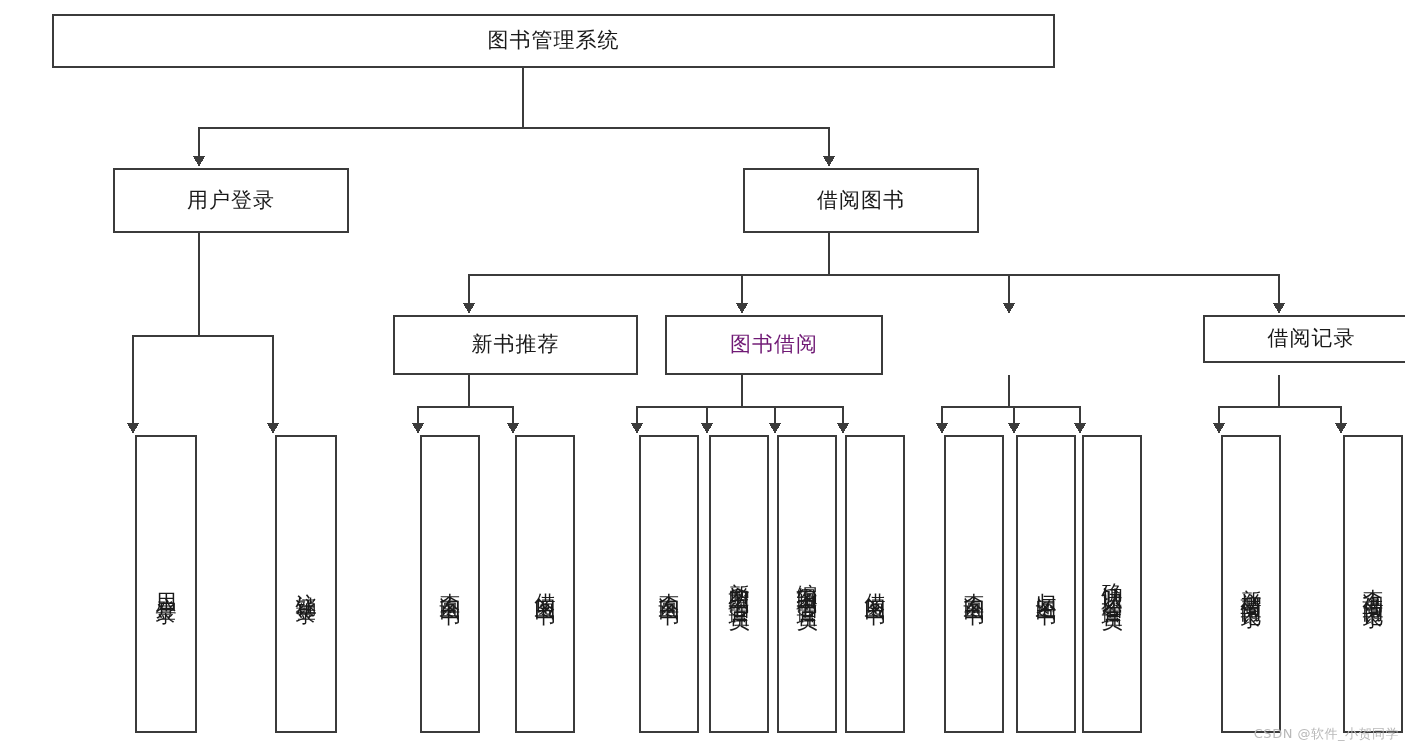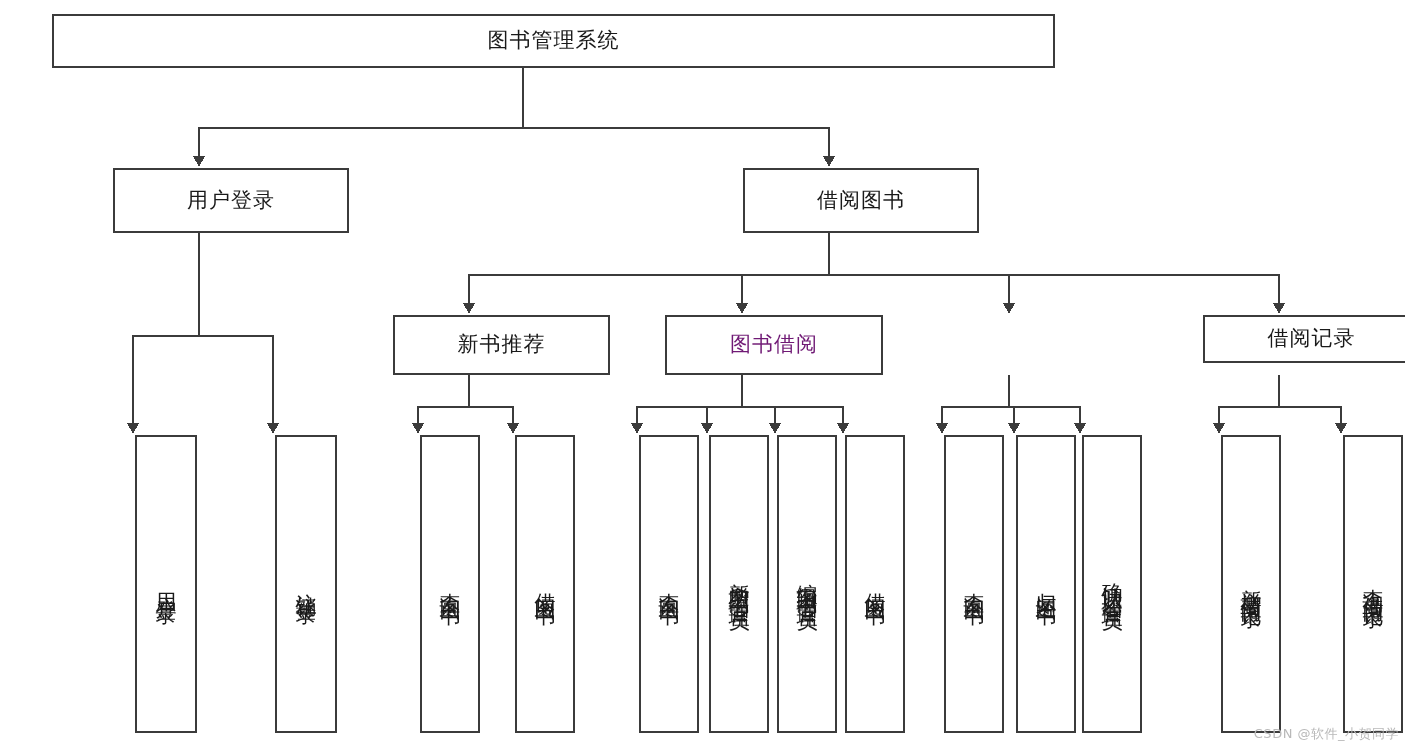--- a/index.html
+++ b/index.html
@@ -147,21 +147,21 @@
     <span>图书管理系统</span>
   </div>
 
   <div class="node node-h" style="left: 81px; top: 168px; width: 236px; height: 65px; border-color: rgb(59, 59, 59); border-width: 2px; color: rgb(26, 26, 26);">
     <span>用户登录</span>
   </div>
   <div class="node node-h" style="left: 711px; top: 168px; width: 236px; height: 65px; border-color: rgb(59, 59, 59); border-width: 2px; color: rgb(26, 26, 26);">
     <span>借阅图书</span>
   </div>
 
-  <div class="node node-h" style="left: 361px; top: 315px; width: 217px; height: 60px; border-color: rgb(59, 59, 59); border-width: 2px; color: rgb(26, 26, 26);">
+  <div class="node node-h" style="left: 361px; top: 315px; width: 245px; height: 60px; border-color: rgb(59, 59, 59); border-width: 2px; color: rgb(26, 26, 26);">
     <span>新书推荐</span>
   </div>
   <div class="node node-h" style="left: 633px; top: 315px; width: 218px; height: 60px; border-color: rgb(59, 59, 59); border-width: 2px; color: #701a75;">
     <span>图书借阅</span>
   </div>
   <div class="node node-h" style="left: 1171px; top: 315px; width: 217px; height: 48px; border-color: rgb(59, 59, 59); border-width: 2px; color: rgb(26, 26, 26);">
     <span>借阅记录</span>
   </div>
 
   <div class="node node-v" style="left: 103px; top: 435px; width: 62px; height: 298px; border-color: rgb(59, 59, 59); border-width: 2px; color: rgb(26, 26, 26);">

